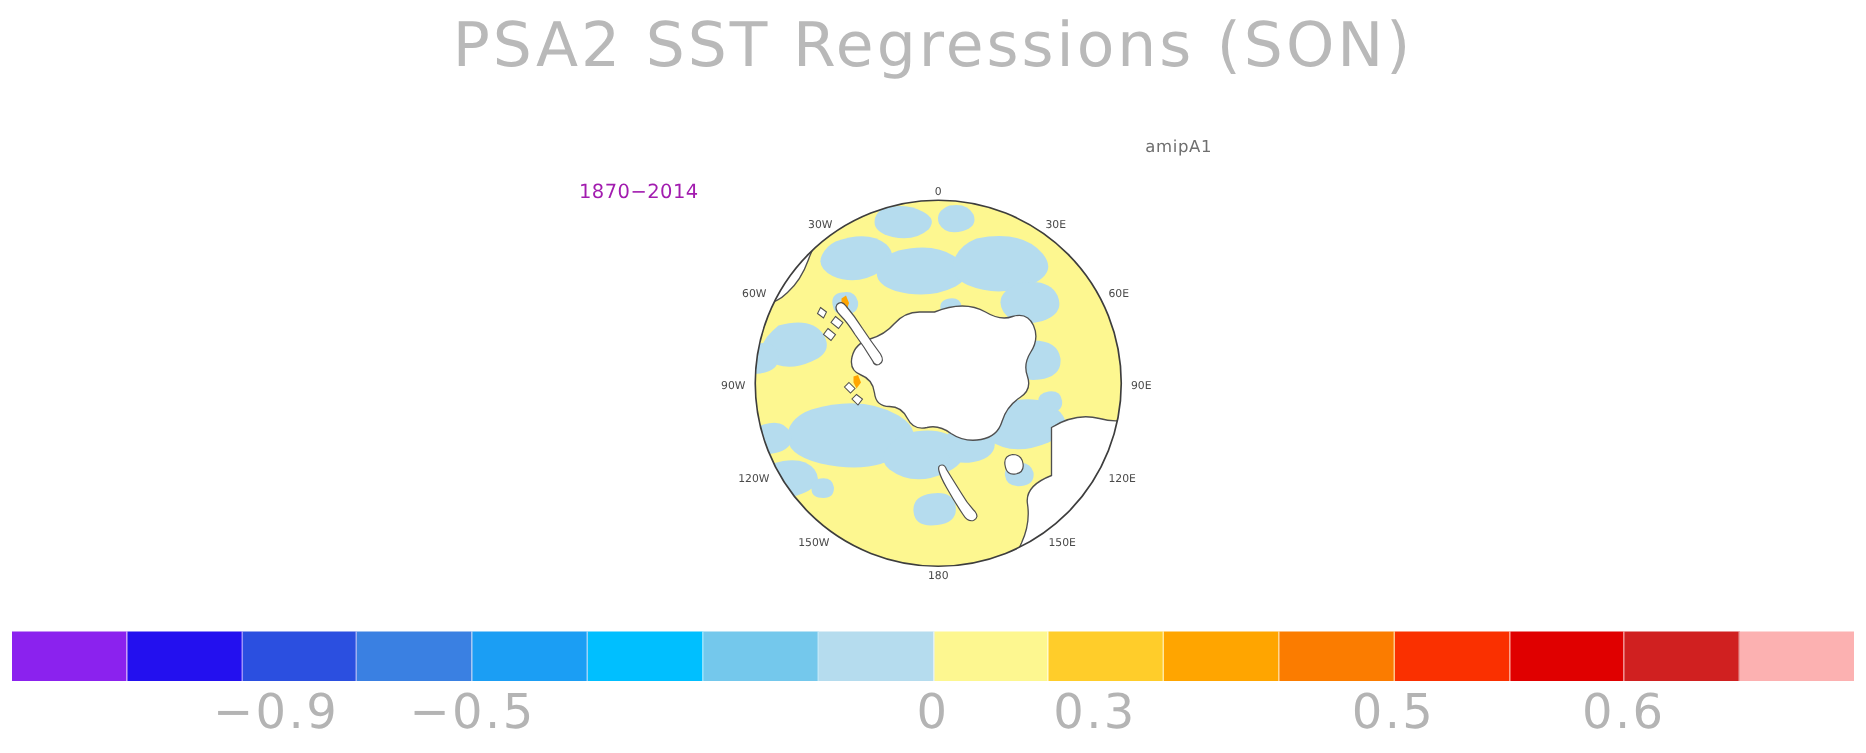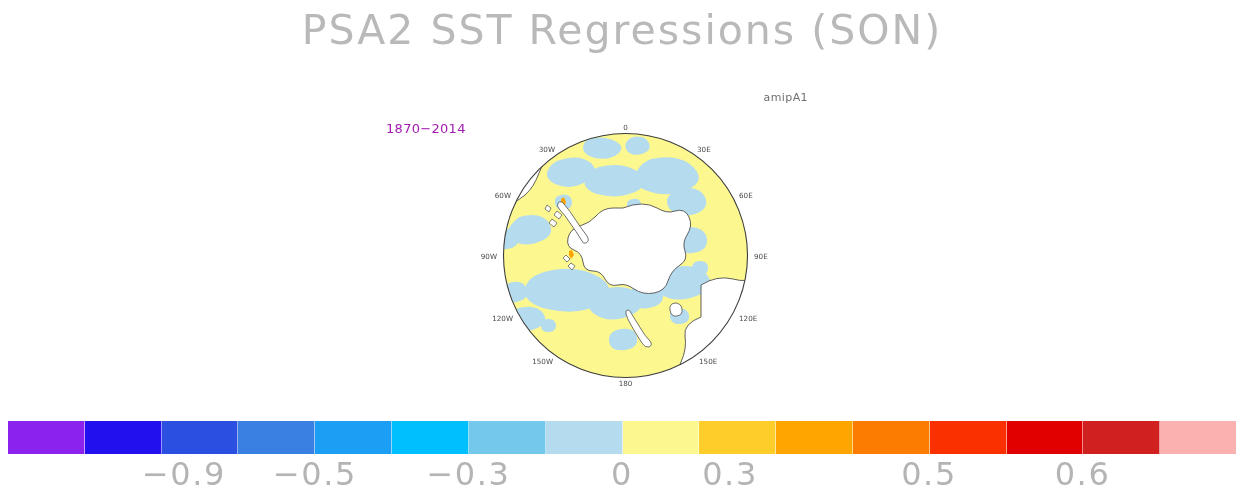--- a/index.html
+++ b/index.html
@@ -209,20 +209,19 @@
       <div class="cbar-cell" style="background: rgb(255, 165, 0);"></div>
       <div class="cbar-cell" style="background: rgb(251, 124, 0);"></div>
       <div class="cbar-cell" style="background: rgb(250, 48, 0);"></div>
       <div class="cbar-cell" style="background: rgb(224, 0, 0);"></div>
       <div class="cbar-cell" style="background: rgb(208, 32, 32);"></div>
       <div class="cbar-cell" style="background: rgb(252, 177, 177);"></div>
     </div>
   <div class="cbar-ticks" id="cbar-ticks">
       <div class="cbar-tick" style="left: 157px; margin-left: 27px;">−0.9</div>
       <div class="cbar-tick" style="left: 315px;">−0.5</div>
-      <div class="cbar-tick" style="left: 468.5px;">−0.3</div>
       <div class="cbar-tick" style="left: 622px;">0</div>
       <div class="cbar-tick" style="left: 730px;">0.3</div>
       <div class="cbar-tick" style="left: 929px;">0.5</div>
       <div class="cbar-tick" style="left: 1082.5px;">0.6</div>
     </div>
 
 </div>
 
 </body></html>

